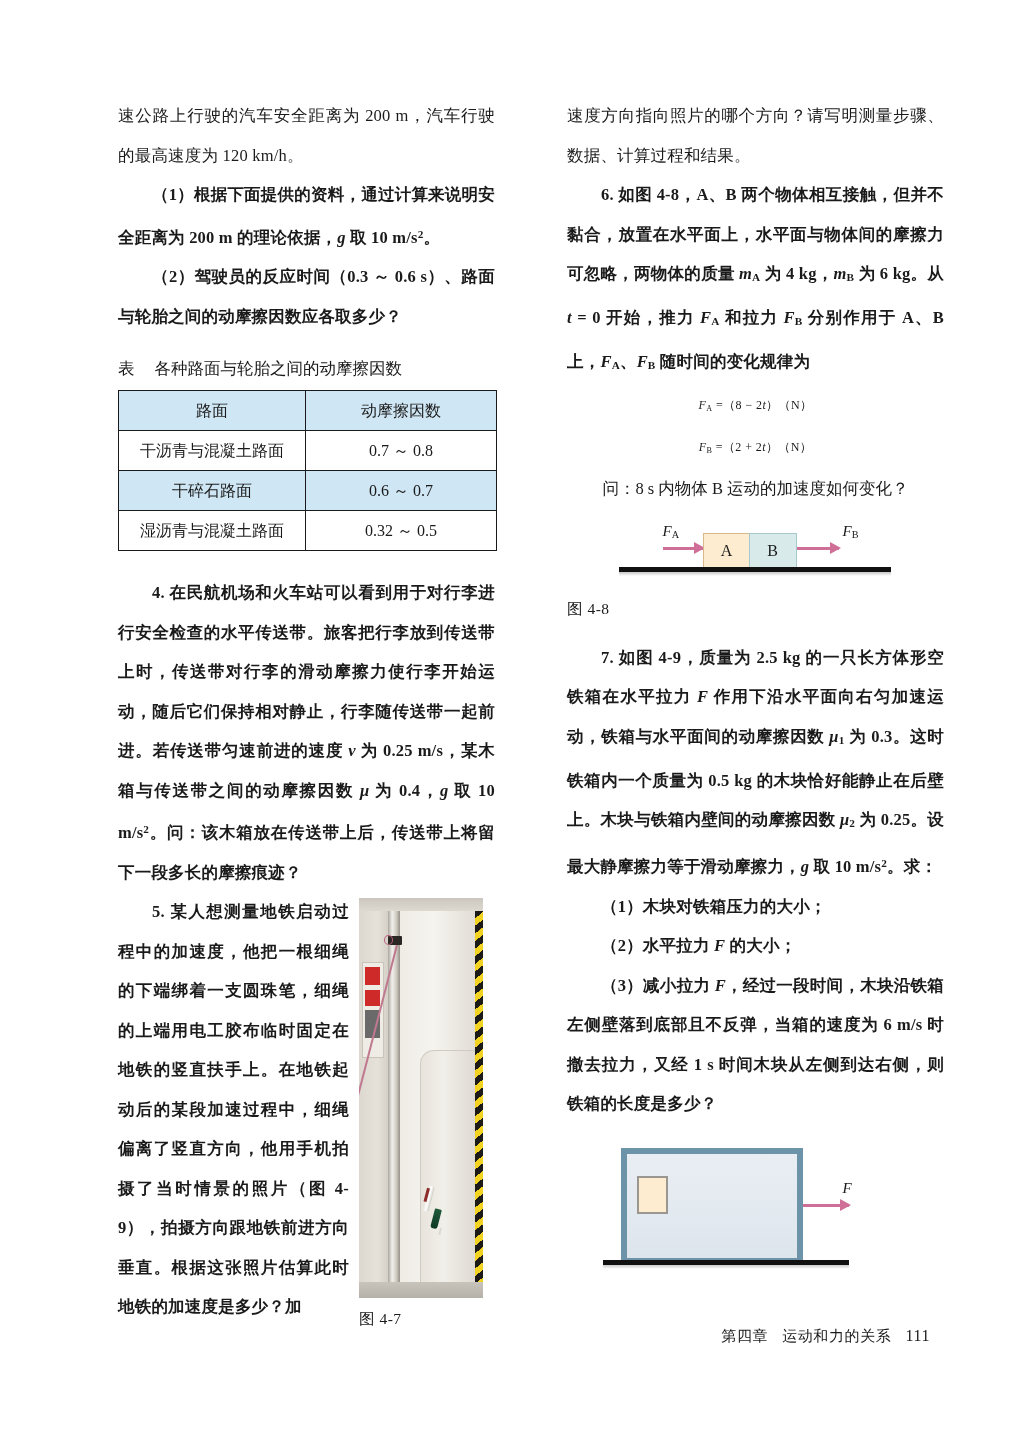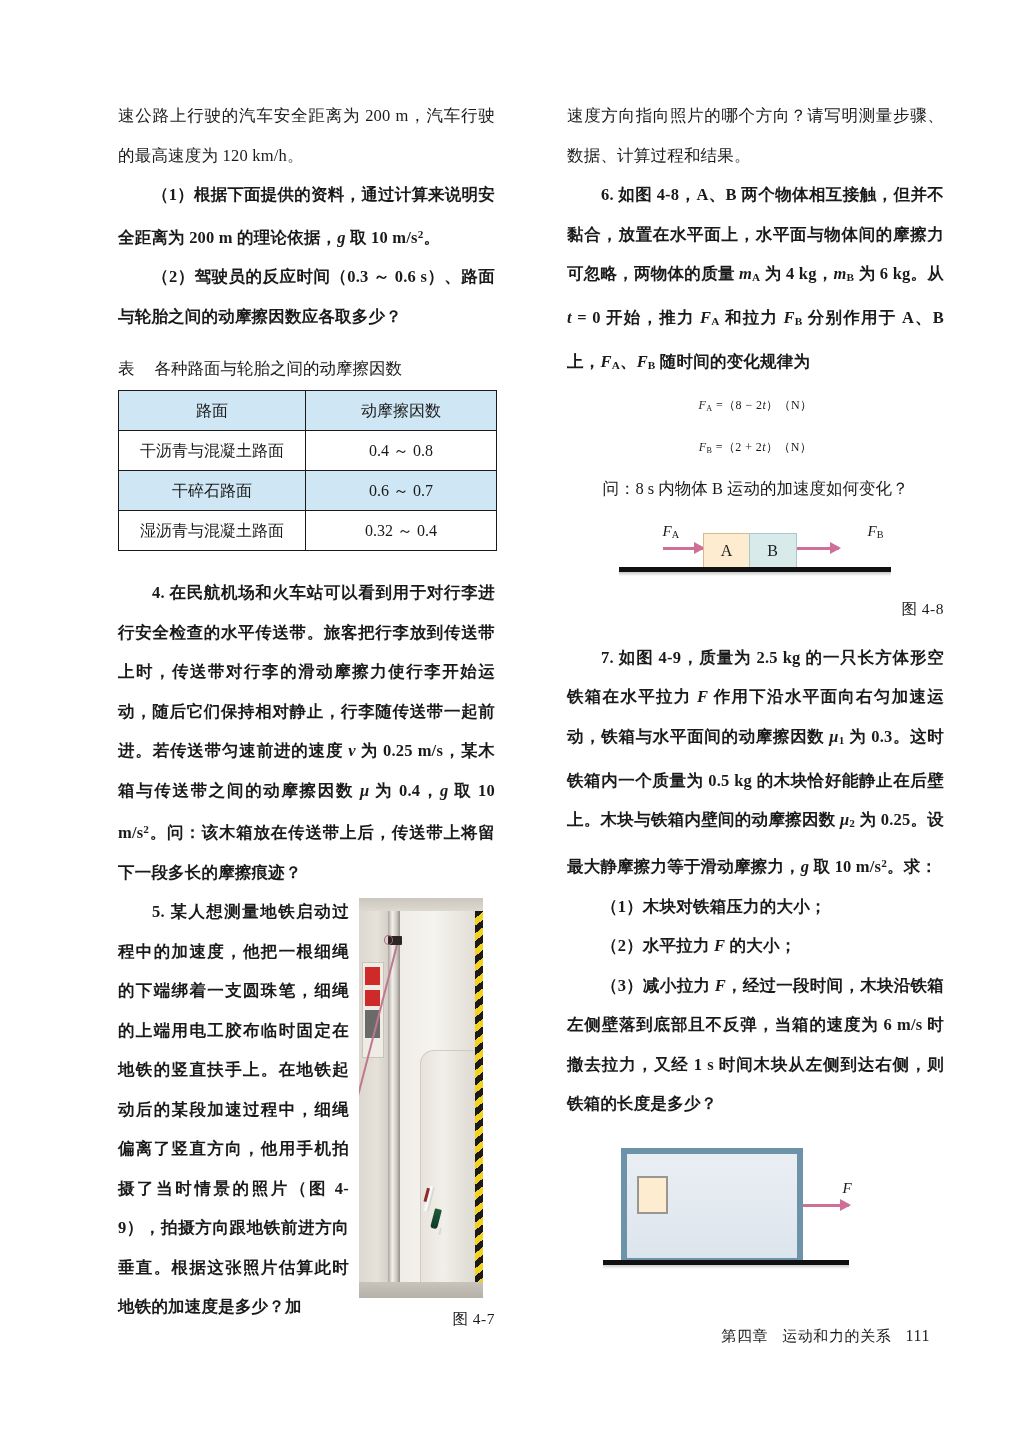--- a/index.html
+++ b/index.html
@@ -63,21 +63,21 @@
     width:136px;
     margin:6px 0 0 10px;
     position:relative;
   }
   .photo{
     width:124px;height:400px;
     position:relative;overflow:hidden;
     background:#dedad2;
   }
   .fig-cap{
-    text-align:right;font-size:15.5px;margin-top:11px;letter-spacing:0.5px;
+    text-align:left;font-size:15.5px;margin-top:11px;letter-spacing:0.5px;
   }
 
   
   .ph-wallL{position:absolute;left:0;top:0;width:30px;height:400px;
     background:linear-gradient(90deg,#dcd8cf 0%,#e6e2da 60%,#d3cfc6 100%);}
   .ph-sign{position:absolute;left:3px;top:64px;width:20px;height:94px;
     background:#efece6;border:1px solid #c9c4ba;}
   .ph-sign i{position:absolute;left:2px;width:15px;background:#cf2a2a;display:block;}
   .ph-sign i.a{top:4px;height:18px;}
   .ph-sign i.b{top:27px;height:16px;}
@@ -128,21 +128,21 @@
   .f48-B{position:absolute;left:138px;top:14px;width:46px;height:34px;
     background:#d8eaea;border:1.4px solid #a8c9cc;}
   .f48-A span,.f48-B span{display:block;text-align:center;line-height:34px;font-size:16px;}
   .f48-arrL{position:absolute;left:52px;top:28px;width:40px;height:3px;background:#cf6f98;}
   .f48-arrL:after{content:"";position:absolute;right:-2px;top:-4.5px;
     border-left:11px solid #cf6f98;border-top:6px solid transparent;border-bottom:6px solid transparent;}
   .f48-arrR{position:absolute;left:184px;top:28px;width:44px;height:3px;background:#cf6f98;}
   .f48-arrR:after{content:"";position:absolute;right:-2px;top:-4.5px;
     border-left:11px solid #cf6f98;border-top:6px solid transparent;border-bottom:6px solid transparent;}
   .f48-lblFA{position:absolute;left:52px;top:4px;font-size:15px;}
-  .f48-lblFB{position:absolute;left:232px;top:4px;font-size:15px;margin-left:25px;}
+  .f48-lblFB{position:absolute;left:232px;top:4px;font-size:15px;}
 
   
   .fig49{position:relative;width:330px;height:155px;margin:14px auto 0 auto;}
   .f49-box{position:absolute;left:30px;top:10px;width:182px;height:116px;
     background:#e4eaf0;border:6px solid #6d93a8;box-sizing:border-box;}
   .f49-box-inner{position:absolute;left:0;top:0;width:100%;height:100%;
     background:linear-gradient(180deg,#e9eef3 0%,#e1e8ef 70%,#dde5ec 100%);}
   .f49-block{position:absolute;left:10px;top:22px;width:31px;height:38px;
     background:#fdeccf;border:2px solid #9a9791;box-sizing:border-box;}
   .f49-ground{position:absolute;left:12px;top:122px;width:246px;height:5px;background:#111;}
@@ -179,29 +179,29 @@
     <div class="tbl-cap"><span>表</span><span class="gap"></span><span>各种路面与轮胎之间的动摩擦因数</span></div>
 
     <table class="coef">
       <tbody>
           <tr>
         <th class="c0">路面</th>
         <th class="c1">动摩擦因数</th>
       </tr>
       <tr class="plain">
         <td>干沥青与混凝土路面</td>
-        <td>0.4 ～ 0.8</td>
+        <td>0.7 ～ 0.8</td>
       </tr>
       <tr class="alt">
         <td>干碎石路面</td>
         <td>0.6 ～ 0.7</td>
       </tr>
       <tr class="plain">
         <td>湿沥青与混凝土路面</td>
-        <td>0.32 ～ 0.4</td>
+        <td>0.32 ～ 0.5</td>
       </tr>
     </tbody>
       </table>
 
     <p class="para indent" style="margin-top:22px">4. 在民航机场和火车站可以看到用于对行李进行安全检查的水平传送带。旅客把行李放到传送带上时，传送带对行李的滑动摩擦力使行李开始运动，随后它们保持相对静止，行李随传送带一起前进。若传送带匀速前进的速度 <span class="mi">v</span> 为 <span class="num">0.25</span> m/s，某木箱与传送带之间的动摩擦因数 <span class="mi">μ</span> 为 <span class="num">0.4</span>，<span class="mi">g</span> 取 <span class="num">10</span> m/s<sup>2</sup>。问：该木箱放在传送带上后，传送带上将留下一段多长的摩擦痕迹？</p>
 
     <div class="photo-wrap">
       <div class="photo">
         <div class="ph-wallL"></div>
         <div class="ph-sign">

